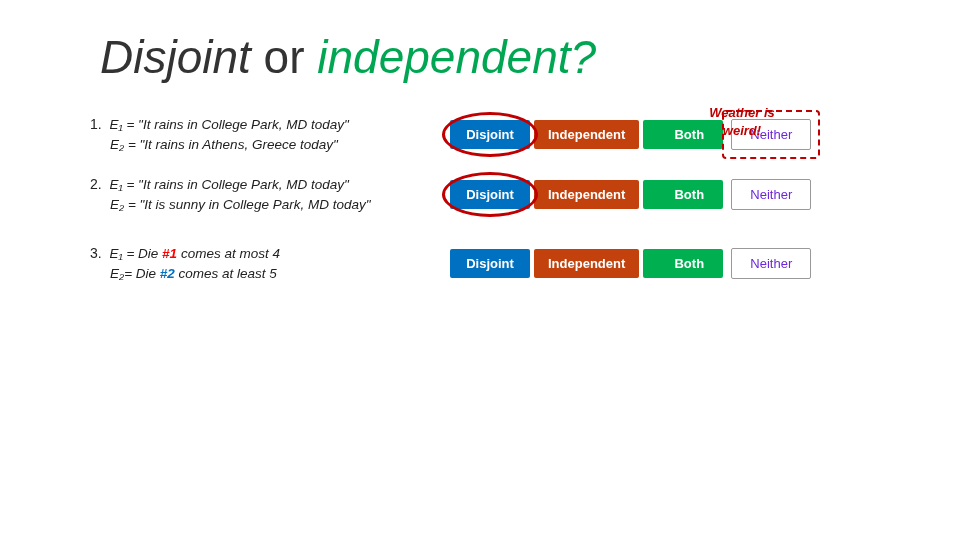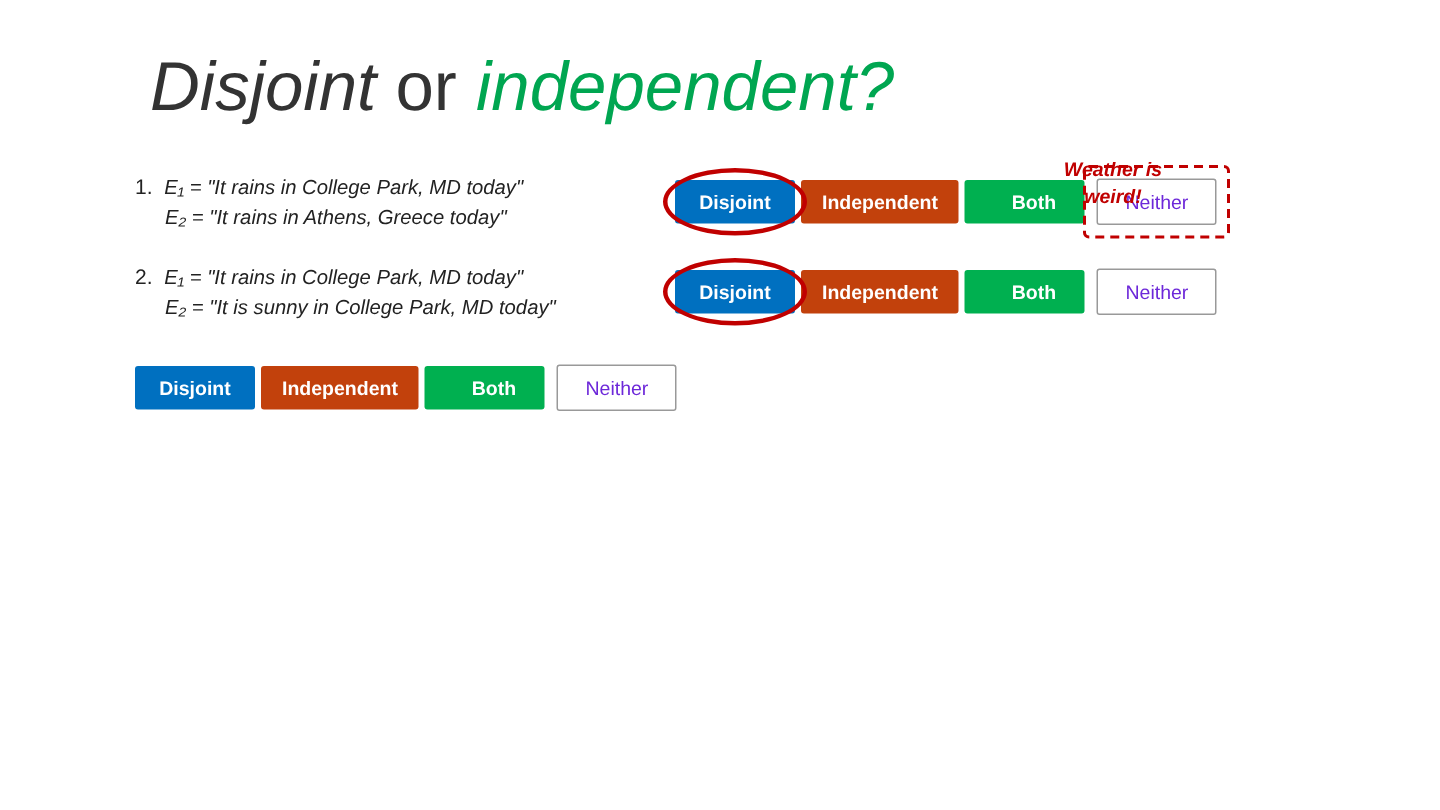--- a/index.html
+++ b/index.html
@@ -223,20 +223,25 @@
         <div style="position:relative; display:inline-block;">
           <button class="btn btn-disjoint circle-disjoint2">Disjoint</button>
         </div>
         <button class="btn btn-independent">Independent</button>
         <button class="btn btn-both">Both</button>
         <button class="btn btn-neither" style="margin-left:4px;">Neither</button>
       </div>
     </div>
 
     <div class="row" style="margin-left:30px; margin-top:10px;">
+      <div class="event-text">
+        <span style="font-size:14px; margin-right:4px;">3.</span>
+        <span class="eq">E₁ = Die <span class="hash1">#1</span> comes at most 4</span><br>
+        <span style="margin-left:20px;" class="eq">E₂= Die <span class="hash2">#2</span> comes at least 5</span>
+      </div>
       <div class="buttons">
         <button class="btn btn-disjoint">Disjoint</button>
         <button class="btn btn-independent">Independent</button>
         <button class="btn btn-both">Both</button>
         <button class="btn btn-neither" style="margin-left:4px;">Neither</button>
       </div>
     </div>
 
   </div>
 </div>

